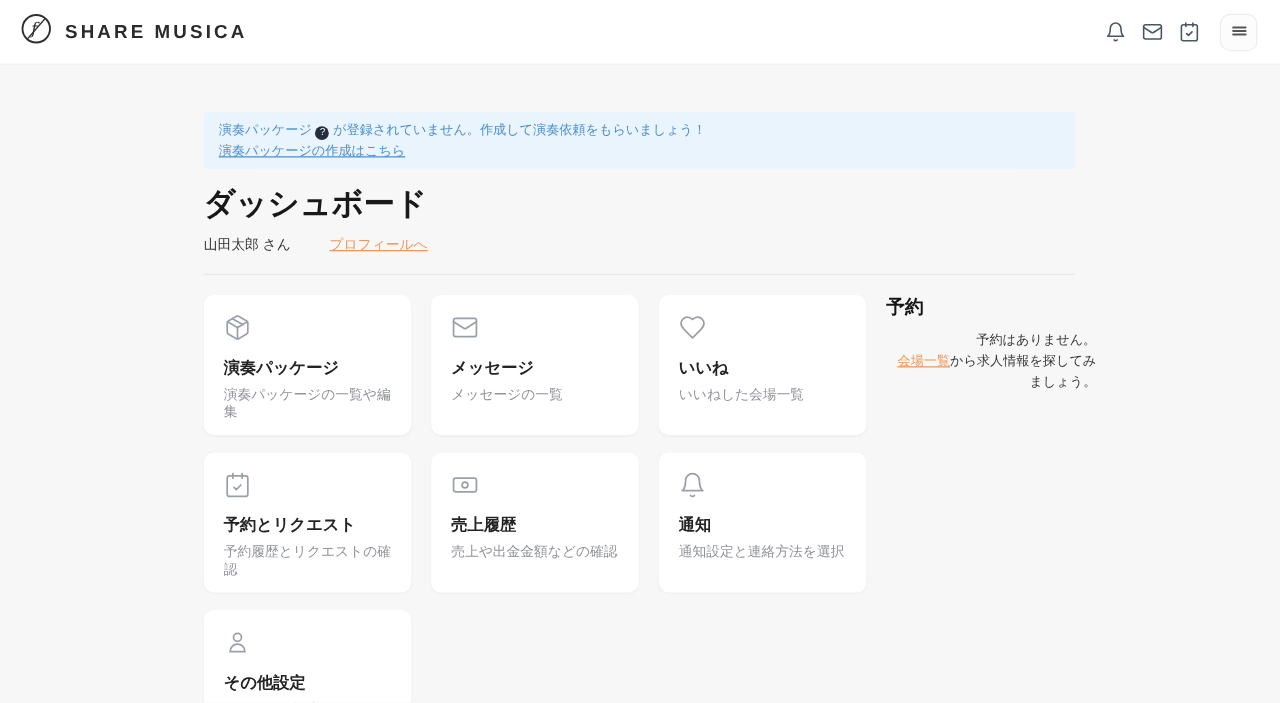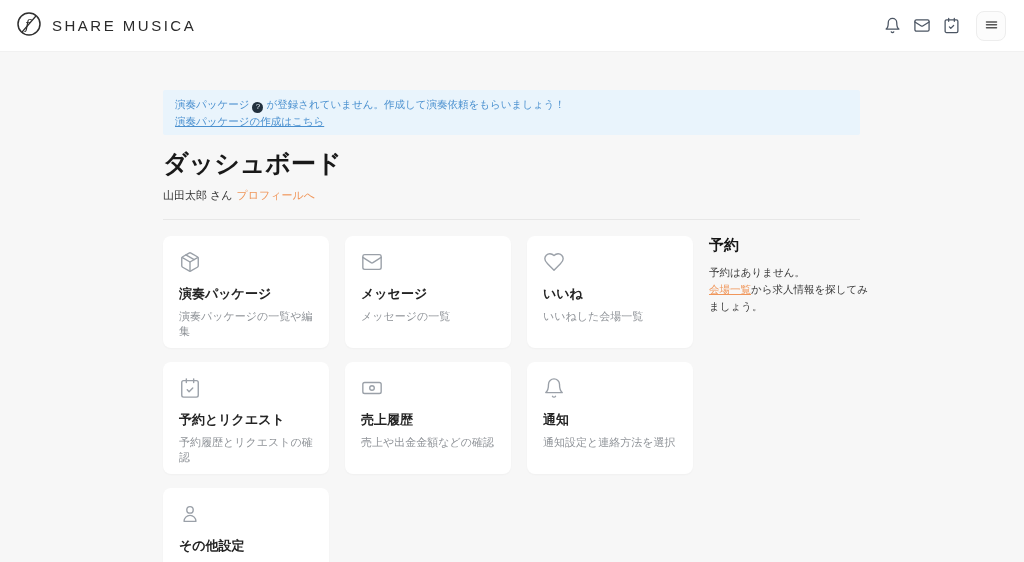--- a/index.html
+++ b/index.html
@@ -16,21 +16,21 @@
     background: #ffffff;
     border-bottom: 1px solid #f1f1f1;
     display: flex;
     align-items: center;
     padding: 0 18px 0 16px;
   }
   .brand { display: flex; align-items: center; gap: 10px; cursor: pointer; }
   .brand-text {
     font-size: 15px;
     letter-spacing: 2.5px;
-    font-weight: 400;
+    font-weight: 700;
     color: #2b2b2b;
   }
   .header-actions { margin-left: auto; display: flex; align-items: center; gap: 12px; }
   .hicon { display: inline-flex; align-items: center; justify-content: center; cursor: pointer; }
   .menu-button {
     width: 30px; height: 30px;
     border: 1px solid #ededed;
     background: #fcfcfc;
     border-radius: 8px;
     display: inline-flex; align-items: center; justify-content: center;
@@ -61,21 +61,21 @@
     vertical-align: -1px;
   }
   .page-title {
     margin-top: 13px;
     font-size: 25px;
     font-weight: bold;
     color: #191919;
     line-height: 1.2;
   }
   .user-row { margin-top: 10px; font-size: 11px; color: #333; }
-  .profile-link { color: #f0965a; margin-left: 4px; cursor: pointer; }
+  .profile-link { color: #f0965a; text-decoration: underline; margin-left: 31px; cursor: pointer; }
   .divider { border: none; border-top: 1px solid #e7e7e7; width: 697px; margin: 16px 0 16px; }
   
   .content { display: flex; gap: 16px; }
   .cards {
     width: 530px;
     display: grid;
     grid-template-columns: repeat(3, 166px);
     gap: 14px 16px;
   }
   .card {
@@ -85,21 +85,21 @@
     padding: 15px 16px;
     box-shadow: 0 1px 2px rgba(0,0,0,0.03);
     cursor: pointer;
   }
   .card-icon { display: block; height: 22px; margin-bottom: 13px; }
   .card-title { font-size: 13px; font-weight: bold; color: #242424; line-height: 1.3; }
   .card-subtitle { font-size: 11px; color: #8f9398; margin-top: 6px; line-height: 1.3; font-family: Liberation Serif, serif; }
   
   .reservations { width: 168px; }
   .reservations h2 { font-size: 15px; font-weight: bold; color: #161616; margin-bottom: 9px; }
-  .reservations p { font-size: 10.5px; line-height: 1.6; color: #3a3a3a; }
+  .reservations p { font-size: 10.5px; line-height: 1.6; color: #3a3a3a; text-align: right; }
   .reservations a { color: #f0965a; text-decoration: underline; cursor: pointer; }
 </style>
 </head>
 <body>
 
 <div class="header">
   <div class="brand">
     <span>
       <svg width="26" height="26" viewBox="0 0 26 26" fill="none">
         <circle cx="13" cy="13" r="11" stroke="#2f2f2f" stroke-width="1.5"></circle>

